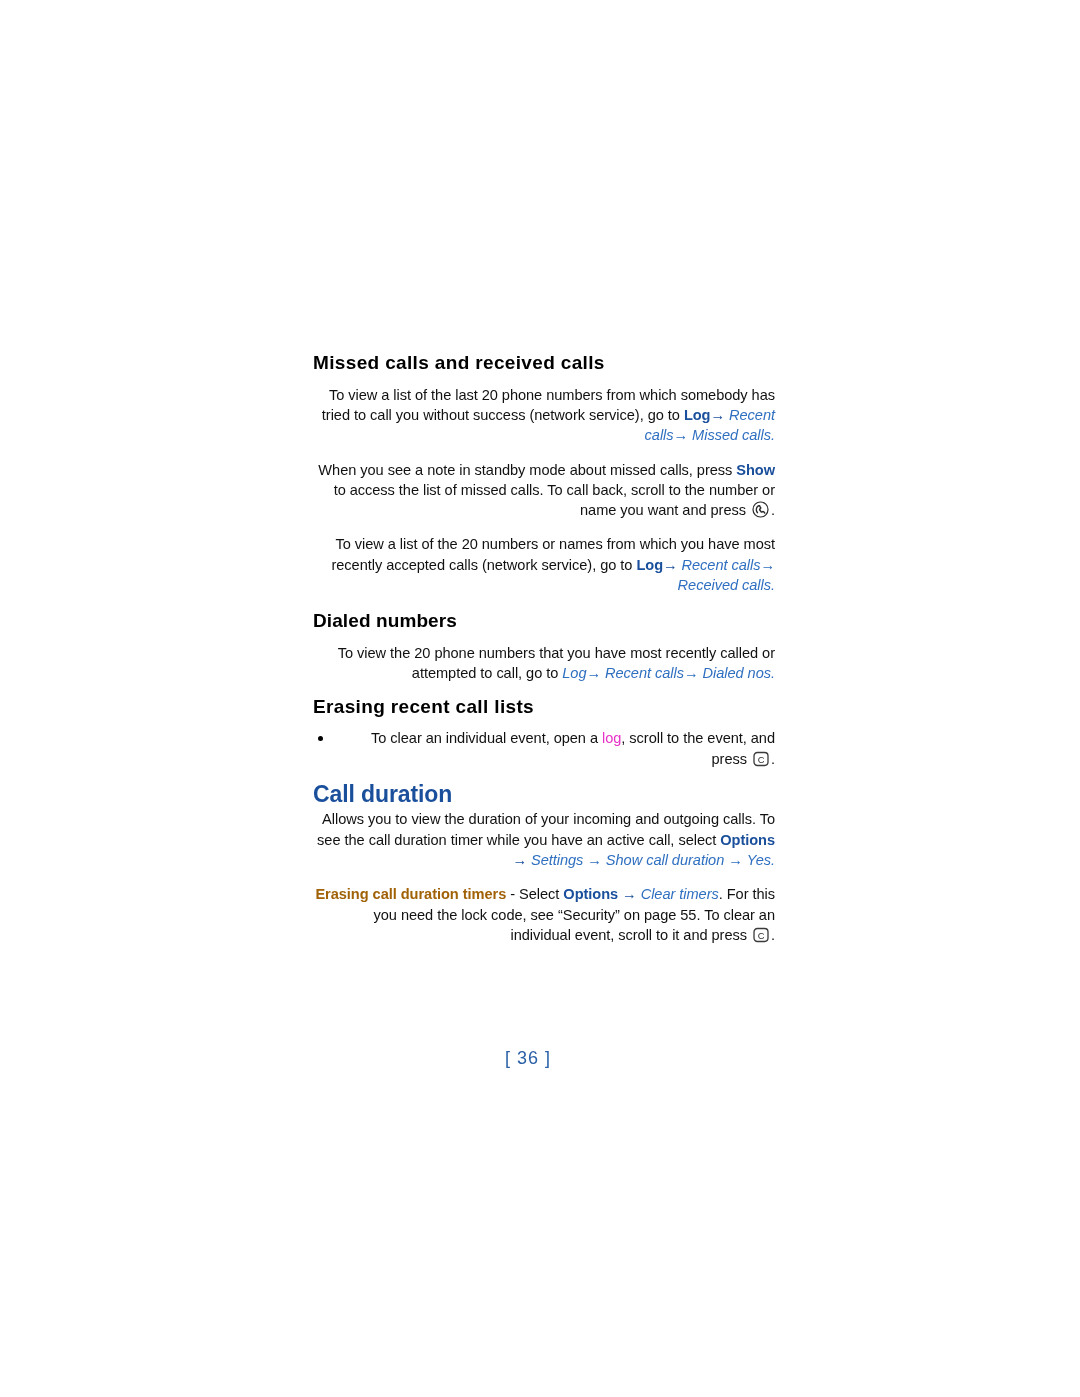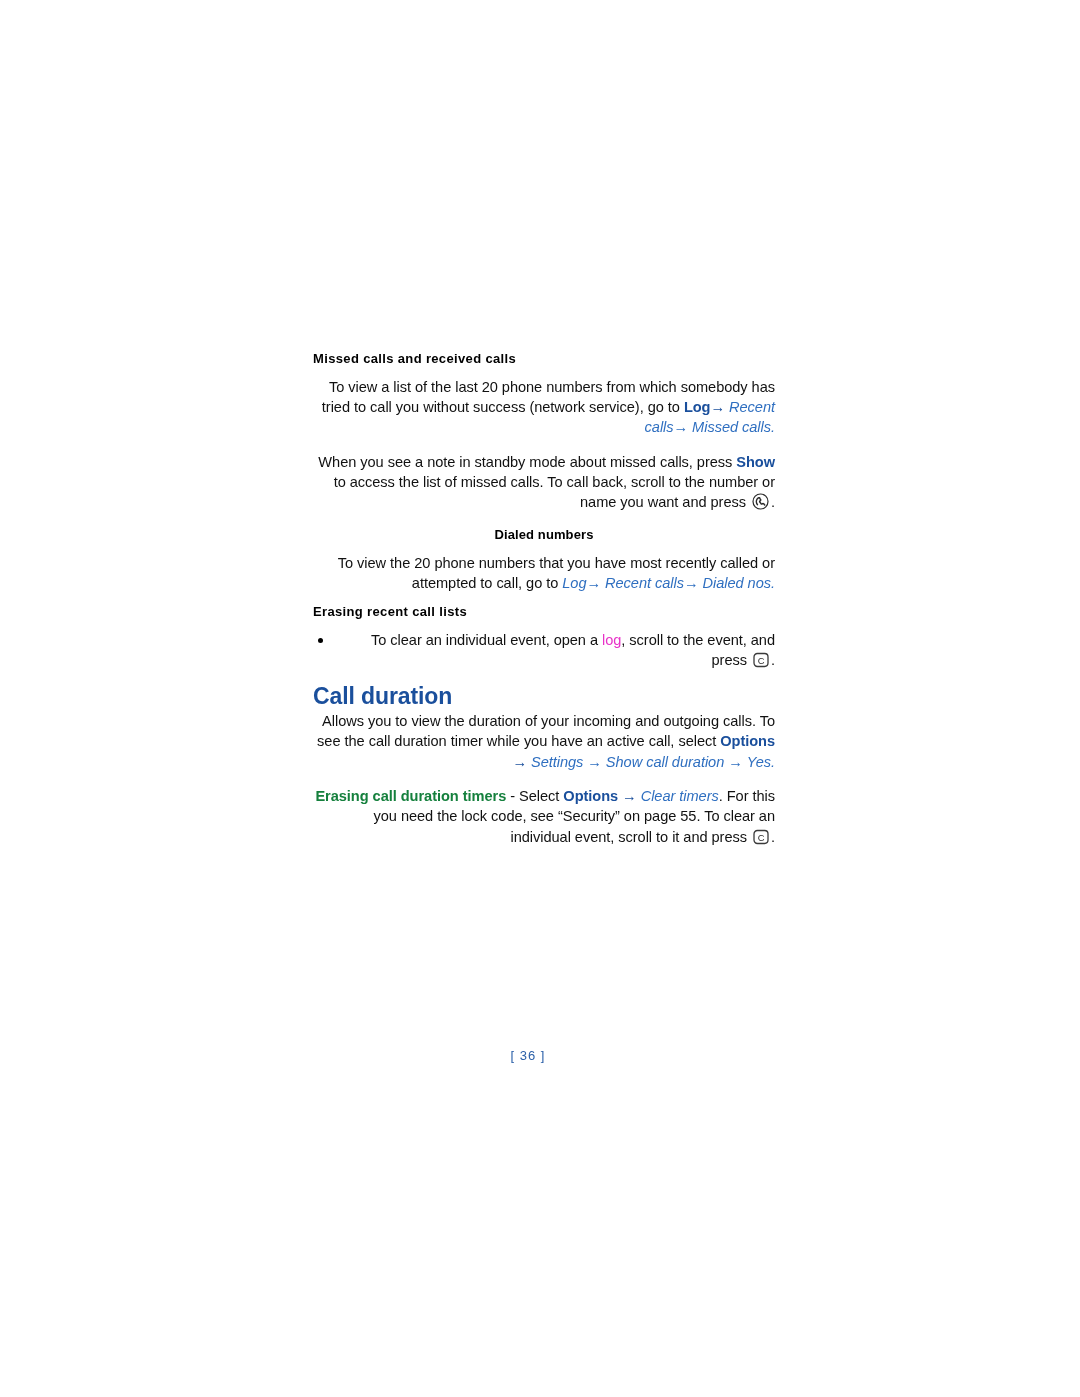--- a/index.html
+++ b/index.html
@@ -26,31 +26,30 @@
 
   .content {
     position: absolute;
     left: 313px;
     top: 351px;
     width: 462px;
   }
 
   
   .subhead {
-    font-size: 13px;
+    font-size: 19px;
     font-weight: 600;
     color: #000000;
     letter-spacing: 0.35px;
     margin: 0 0 9px 0;
     line-height: 1.3;
   }
   .subhead.strong {
     font-weight: bold;
     letter-spacing: 0.1px;
-    text-align: center;
   }
 
   p.para {
     font-size: 14.6px;
     color: #111111;
     line-height: 20.3px;
     margin: 0 0 14px 0;
     letter-spacing: -0.05px;
     text-align: right;
   }
@@ -75,21 +74,21 @@
     color: #2f6fc0;
   }
   .mag {          
     color: #e831c8;
   }
   .arr {
     color: #1a4f9c;
     font-weight: normal;
   }
   .arr.lite { color: #2f6fc0; }
-  .bold { font-weight: bold; color: #15803d; }
+  .bold { font-weight: bold; color: #a16207; }
 
   
   ul.bullets {
     list-style: none;
     margin: 0 0 12px 0;
     padding: 0;
   }
   ul.bullets > li {
     position: relative;
     padding-left: 28px;
@@ -119,41 +118,42 @@
   }
   .icon-call svg, .icon-clear svg { display: block; }
 
   
   .pageno {
     position: absolute;
     left: 0;
     top: 1048px;
     width: 1056px;
     text-align: center;
-    font-size: 13px;
+    font-size: 18px;
     color: #2a5fa8;
     letter-spacing: 1px;
   }
 </style>
 </head>
 <body>
 
 <div class="page">
 
   <div class="content">
 
     <h3 class="subhead">Missed calls and received calls</h3>
 
     <p class="para"><span>To view a list of the last 20 phone numbers from which somebody has tried to call you without success (network service), go to </span><span class="ui">Log</span><span class="arr">→ </span><span class="path">Recent calls</span><span class="arr lite">→ </span><span class="path">Missed calls</span><span class="path">.</span></p>
 
     <p class="para"><span>When you see a note in standby mode about missed calls, press </span><span class="ui">Show</span><span> to access the list of missed calls. To call back, scroll to the number or name you want and press </span><span class="icon-call"><svg width="17" height="17" viewBox="0 0 17 17">
           <circle cx="8.5" cy="8.5" r="7.5" fill="none" stroke="#2b2b2b" stroke-width="1.2"></circle>
           <path d="M5.4 11.6 C3.8 9.3 4.2 6.4 6.3 4.9 C6.9 4.5 7.6 4.7 7.9 5.3 L8.6 6.6 C8.8 7.0 8.7 7.4 8.4 7.7 L7.8 8.2 C7.6 8.4 7.6 8.7 7.8 9.0 L9.2 10.9 C9.4 11.1 9.7 11.2 9.9 11.0 L10.6 10.6 C11.0 10.4 11.4 10.5 11.7 10.8 L12.7 11.9" fill="none" stroke="#2b2b2b" stroke-width="1.5" stroke-linecap="round" stroke-linejoin="round"></path>
         </svg></span><span>.</span></p>
 
+    <p class="para"><span>To view a list of the 20 numbers or names from which you have most recently accepted calls (network service), go to </span><span class="ui">Log</span><span class="arr">→ </span><span class="path">Recent calls</span><span class="arr lite">→ </span><span class="path">Received calls</span><span class="path">.</span></p>
 
     <h3 class="subhead strong">Dialed numbers</h3>
 
 
     <p class="para tight"><span>To view the 20 phone numbers that you have most recently called or attempted to call, go to </span><span class="path">Log</span><span class="arr lite">→ </span><span class="path">Recent calls</span><span class="arr lite">→ </span><span class="path">Dialed nos</span><span class="path">.</span></p>
 
     <h3 class="subhead">Erasing recent call lists</h3>
 
     <ul class="bullets">
 

